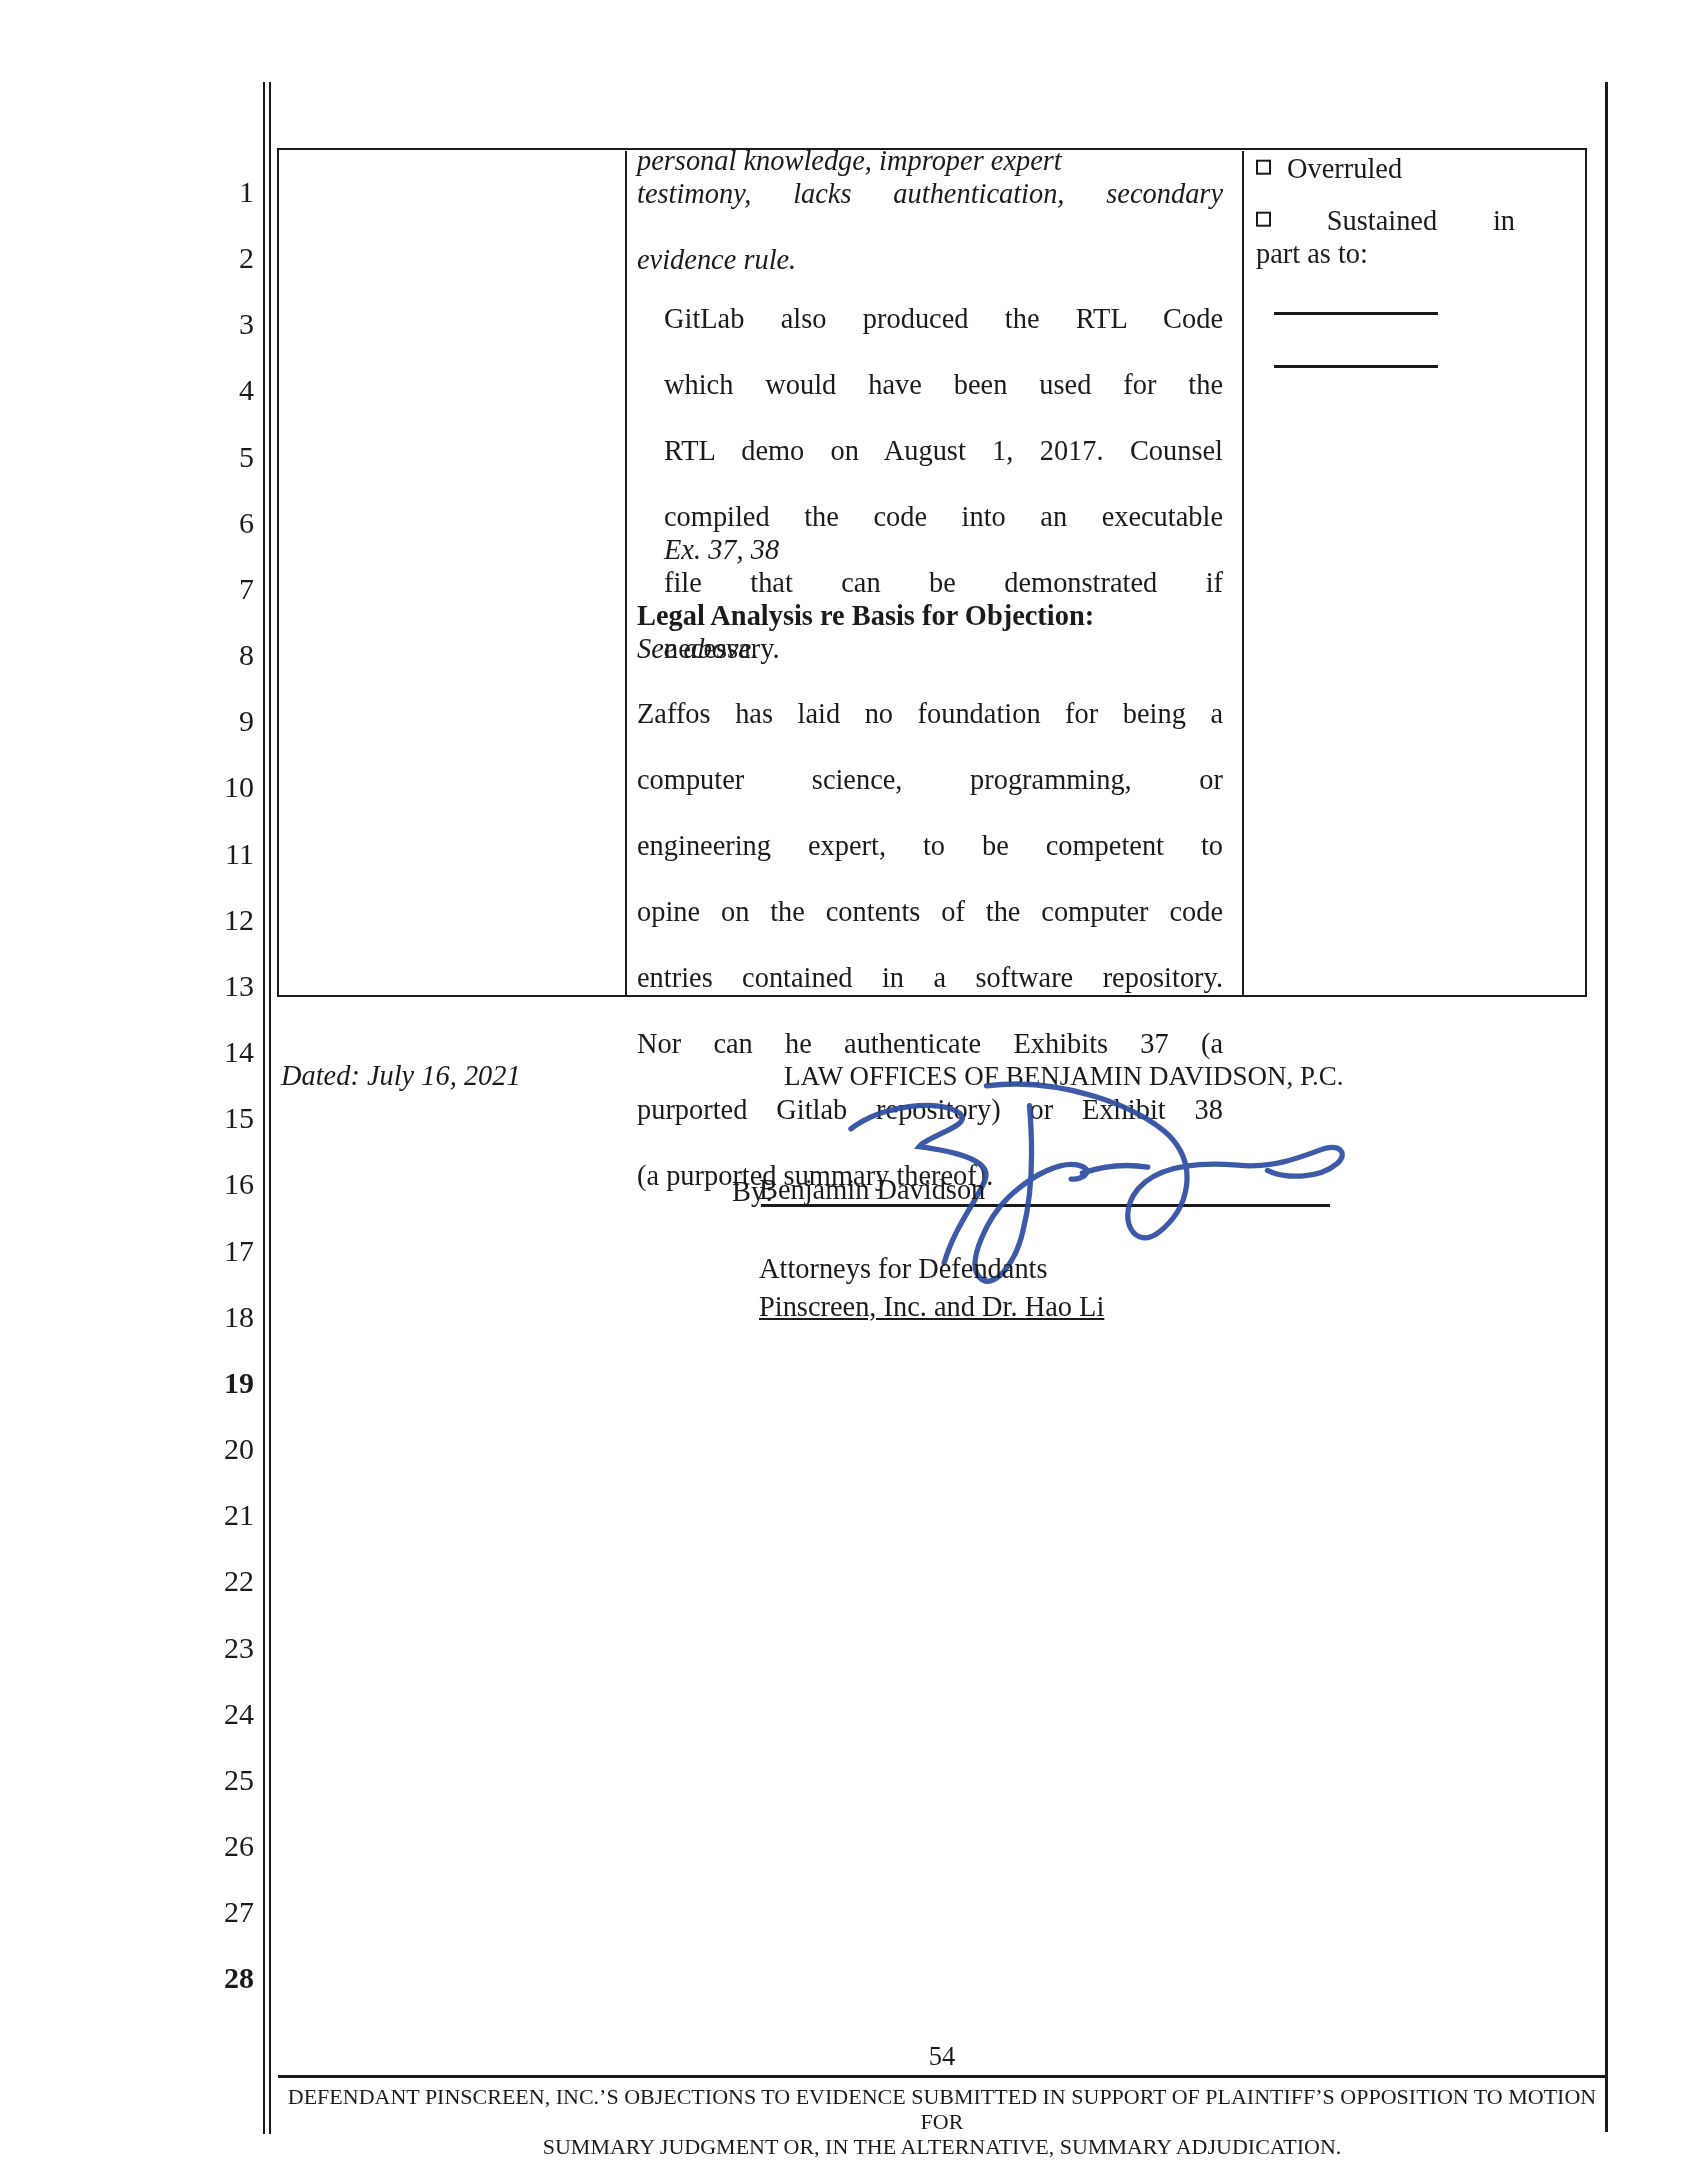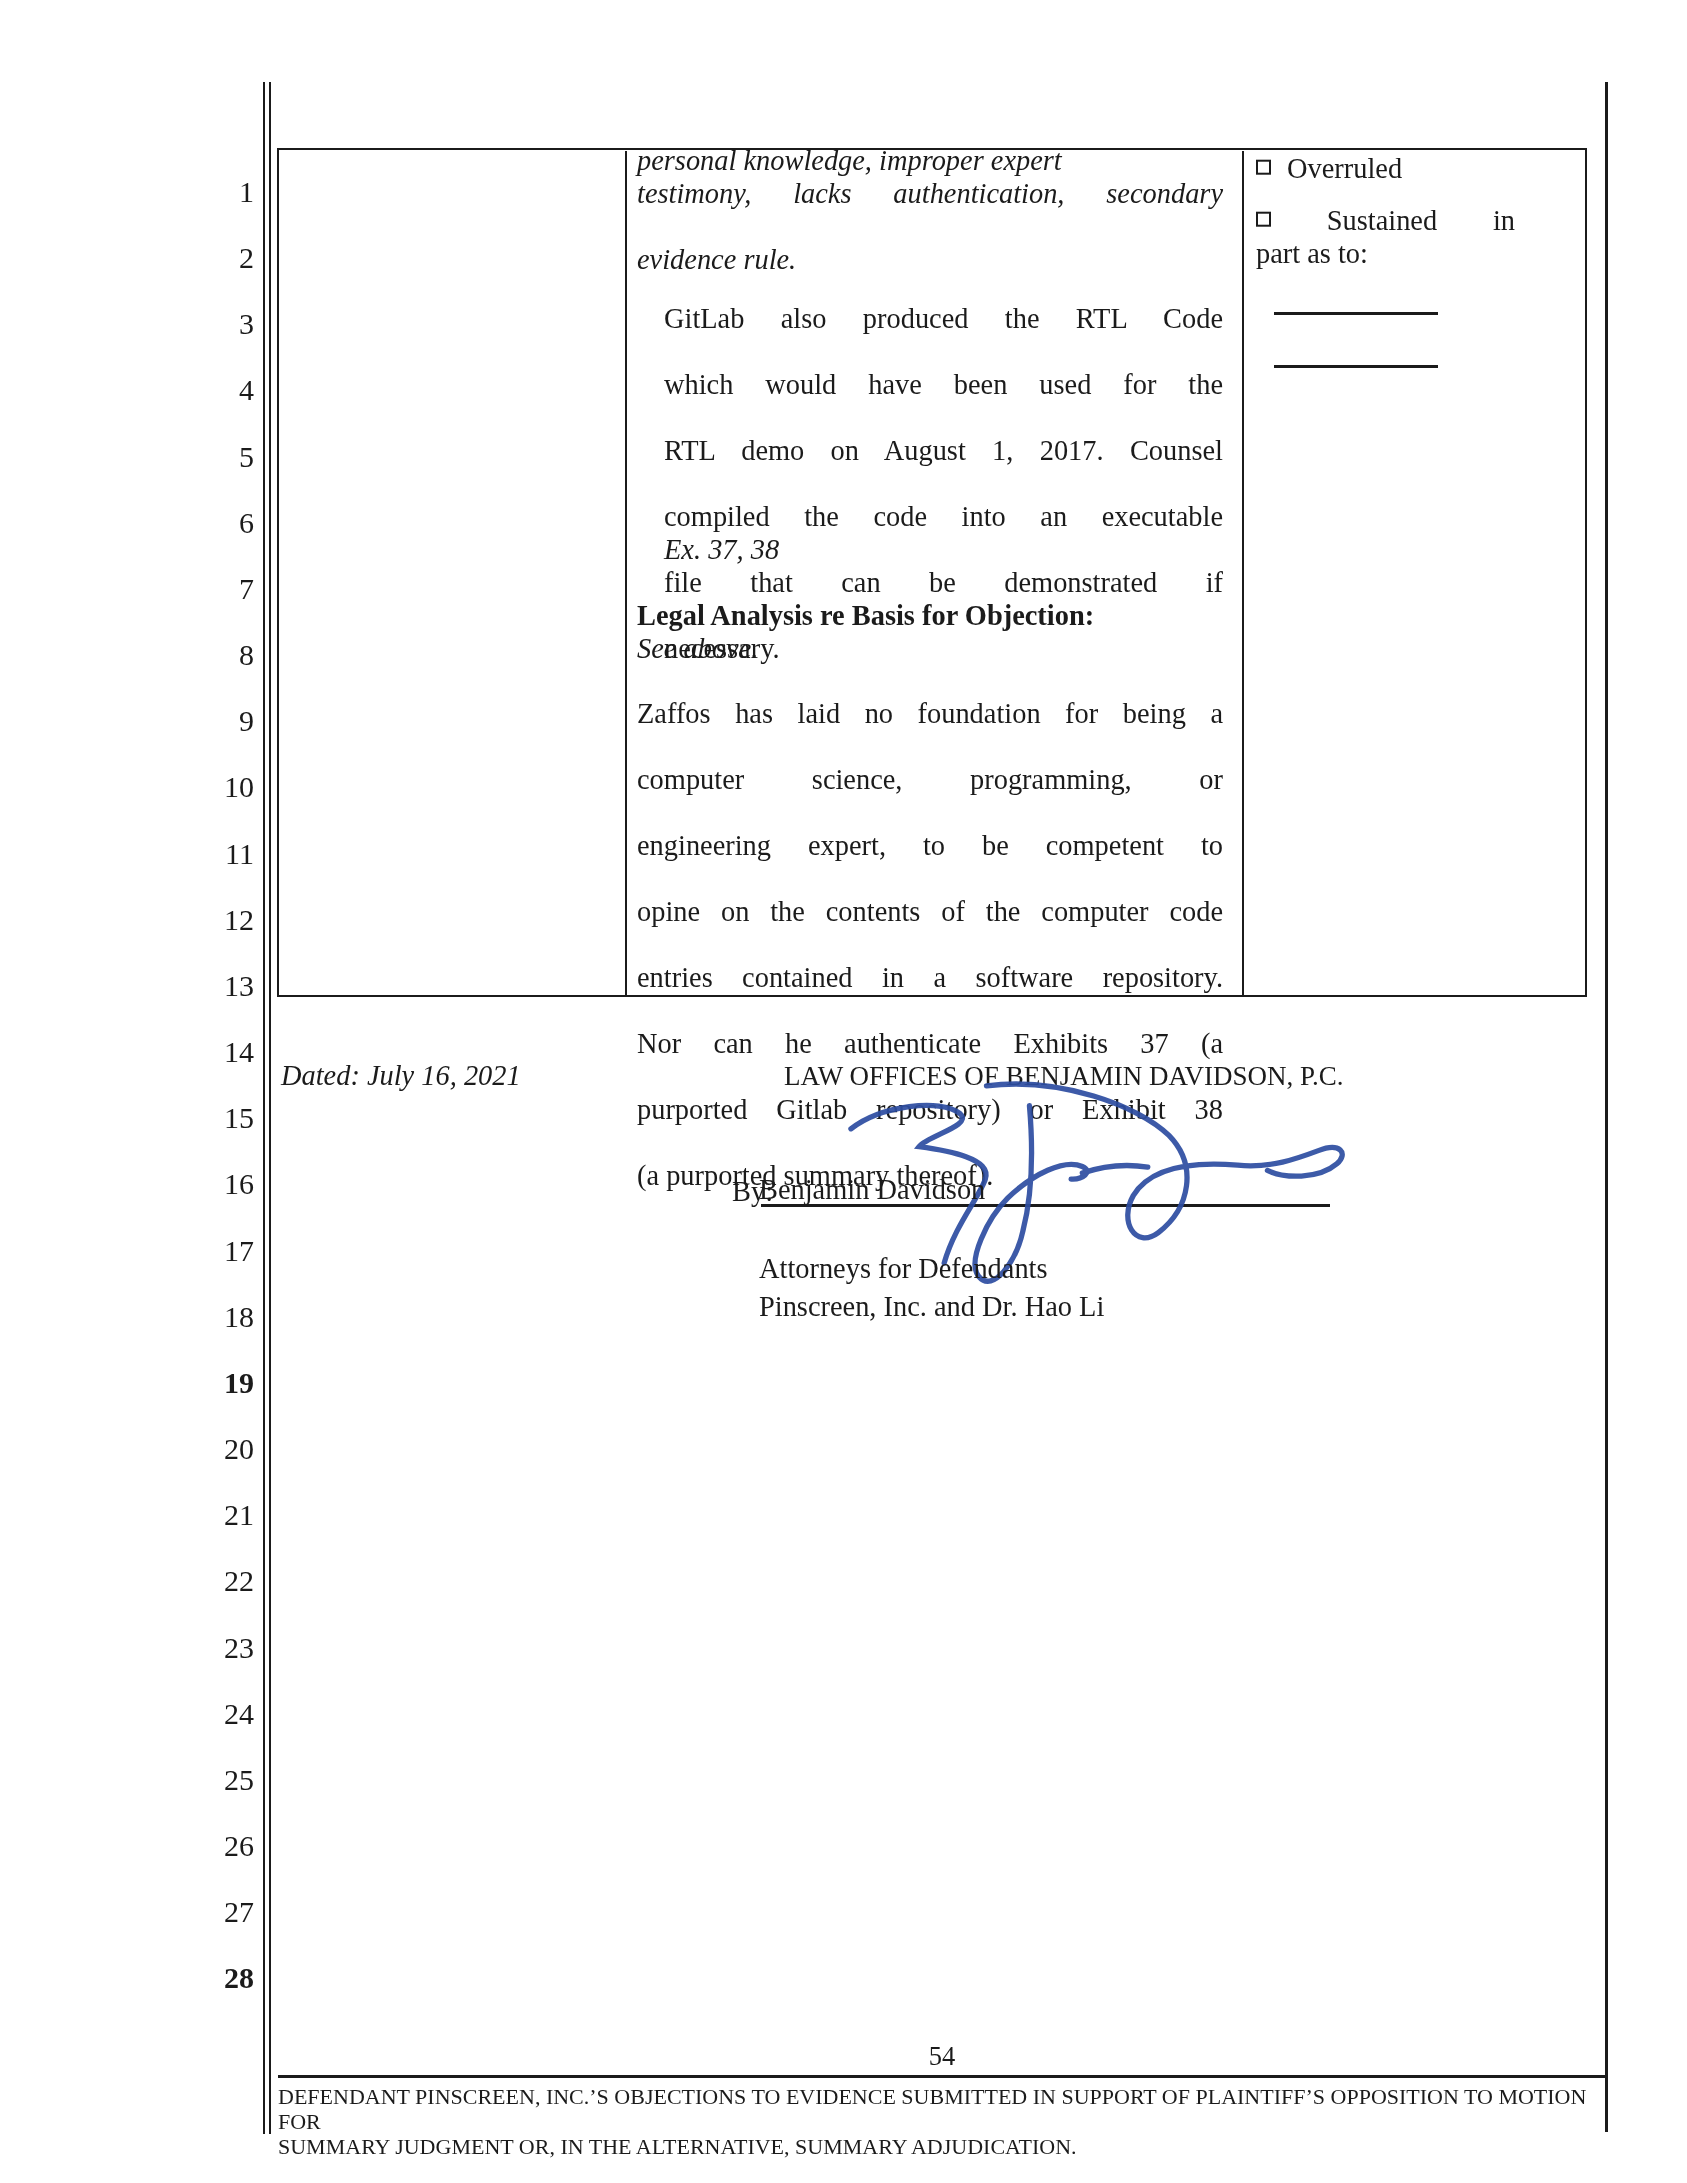--- a/index.html
+++ b/index.html
@@ -42,21 +42,21 @@
   .ruling-row{display:flex;align-items:center;gap:10.6px;}
   .ruling-row-justify{display:flex;align-items:center;justify-content:space-between;}
   .blank-line{position:absolute;height:2.6px;background:#1b1b1b;}
   
   .sig-text{font-size:28.4px;line-height:33px;}
   .firm{font-size:27px;line-height:33px;}
   
   .pagenum{position:absolute;left:278px;top:2041px;width:1328px;text-align:center;font-size:26.5px;line-height:30px;}
   .footer-title{
     position:absolute;left:278px;top:2084px;width:1328px;
-    text-align:left;font-size:22px;line-height:25px;
+    text-align:center;font-size:22px;line-height:25px;
   }
 </style>
 </head>
 <body>
 
 <div class="page">
 
   <div class="vrule" style="left:263px;top:82px;width:2px;height:2052px;"></div>
   <div class="vrule" style="left:269px;top:82px;width:2px;height:2052px;"></div>
   <div class="vrule" style="left:1605px;top:82px;width:2.6px;height:2050px;"></div>
@@ -155,21 +155,21 @@
     <g fill="none" stroke="#2d4da1" stroke-width="8" stroke-linecap="round" opacity="0.92">
       <path d="M 155 95 C 200 60, 290 48, 320 72 C 340 90, 272 105, 258 122 C 302 128, 370 140, 358 172 C 348 200, 312 242, 296 298"></path>
       <path d="M 425 60 C 431 130, 428 200, 415 250 C 405 295, 370 345, 348 318 C 330 295, 362 230, 392 200 C 430 163, 478 140, 505 152 C 522 160, 505 172, 488 171"></path>
       <path d="M 360 30 C 470 16, 590 60, 636 105 C 680 150, 668 215, 620 252 C 585 278, 560 235, 582 196 C 610 150, 680 145, 740 150 C 790 155, 830 140, 862 128 C 895 115, 908 132, 890 148 C 862 172, 810 170, 785 158"></path>
       <path d="M 505 162 C 540 150, 572 148, 604 153"></path>
     </g>
   </svg>
 
   <div class="abs sig-text" style="left:759px;top:1173px;">Benjamin Davidson</div>
   <div class="abs sig-text" style="left:759px;top:1252px;">Attorneys for Defendants</div>
-  <div class="abs sig-text" style="left:759px;top:1290px;">Pinscreen, Inc. and Dr. Hao Li</div>
+  <div class="abs sig-text" style="left:759px;top:1290px;text-decoration:underline;">Pinscreen, Inc. and Dr. Hao Li</div>
 
   <div class="pagenum">54</div>
   <div class="hrule" style="left:278px;top:2075px;width:1328px;height:3.3px;"></div>
   <div class="footer-title">
     <div>DEFENDANT PINSCREEN, INC.’S OBJECTIONS TO EVIDENCE SUBMITTED IN SUPPORT OF PLAINTIFF’S OPPOSITION TO MOTION FOR</div>
     <div>SUMMARY JUDGMENT OR, IN THE ALTERNATIVE, SUMMARY ADJUDICATION.</div>
   </div>
 
 </div>
 

